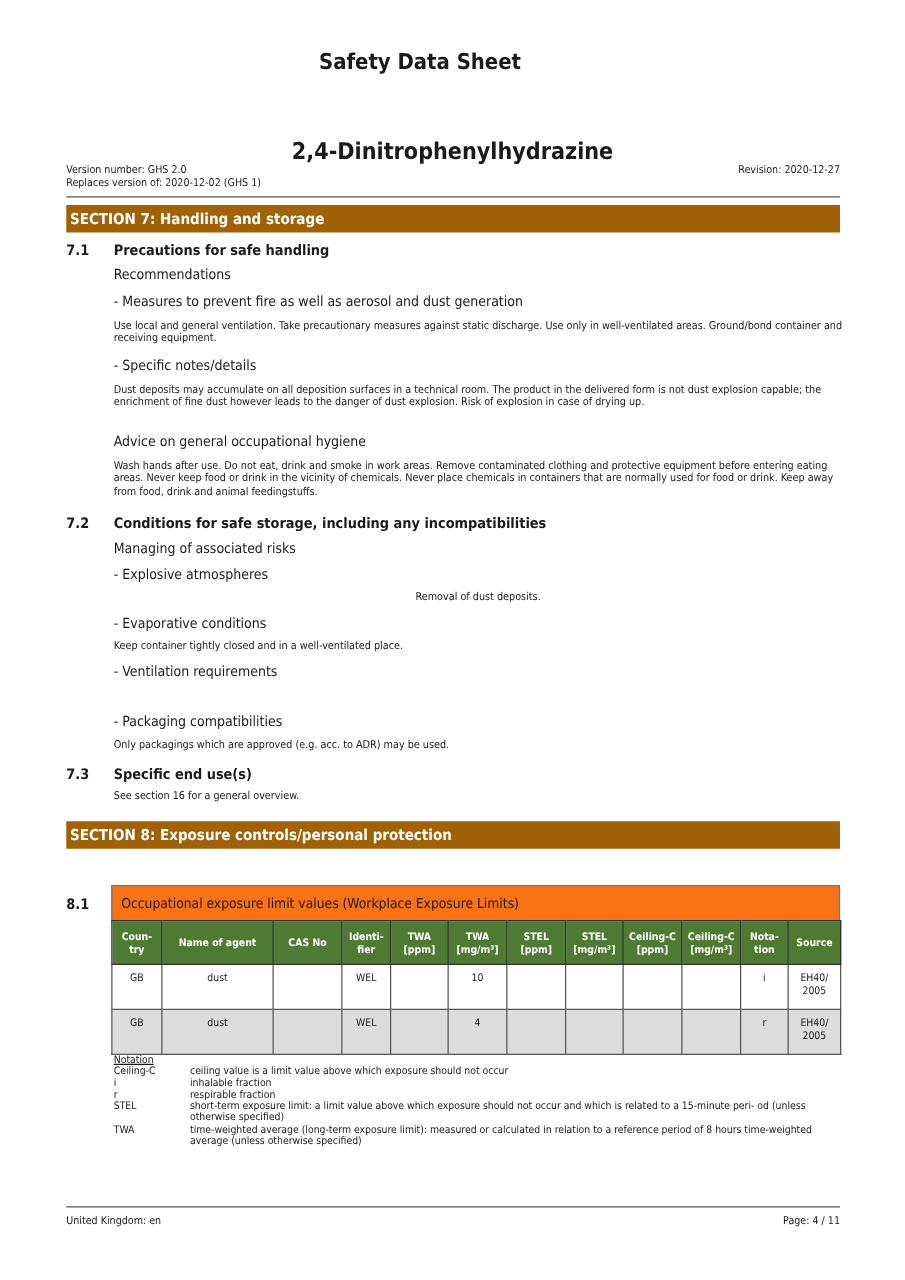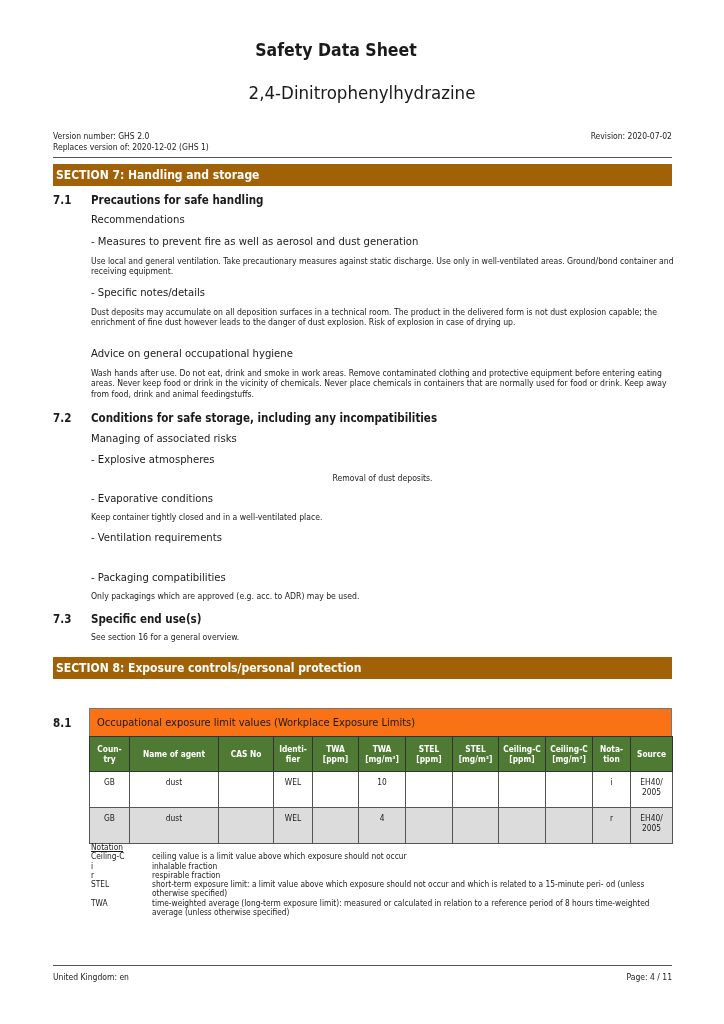--- a/index.html
+++ b/index.html
@@ -2,21 +2,21 @@
 <html><head>
 <meta charset="utf-8">
 <style>
   * { box-sizing: border-box; margin: 0; padding: 0; }
   html, body { width: 724px; height: 1024px; background: #ffffff; }
   body { position: relative; font-family: "DejaVu Sans Condensed", "DejaVu Sans", sans-serif; color: #1a1a1a; overflow: hidden; }
   .page { position: absolute; left: 0; top: 0; width: 724px; height: 1024px; }
 
   .doc-title { position: absolute; top: 40px; left: 0; width: 672px; text-align: center; font-size: 17.5px; font-weight: bold; }
   .doc-subtitle { position: absolute; top: 67px; left: 0; width: 724px; text-align: center; font-size: 8.5px; }
-  .product-name { position: absolute; top: 82px; left: 0; width: 724px; text-align: center; font-size: 18.5px; font-weight: normal; }
+  .product-name { position: absolute; top: 111px; left: 0; width: 724px; text-align: center; font-size: 18.5px; font-weight: bold; }
 
   .meta-left { position: absolute; top: 131px; left: 53px; font-size: 8.5px; line-height: 11px; }
   .meta-right { position: absolute; top: 131px; right: 52px; font-size: 8.5px; line-height: 11px; text-align: right; }
   .header-rule { position: absolute; top: 157px; left: 53px; width: 619px; height: 1px; background: #555; }
 
   .section-bar { position: absolute; left: 53px; width: 619px; height: 22px; background: #a16207; color: #fff; font-size: 12px; font-weight: bold; padding-left: 3px; line-height: 22px; }
 
   .sub-heading { position: absolute; left: 53px; font-size: 11.5px; font-weight: bold; }
   .sub-heading .num { display: inline-block; width: 38px; }
 
@@ -43,21 +43,21 @@
 
 <div class="page">
 
   <div class="doc-title">Safety Data Sheet</div>
   <div class="product-name">2,4-Dinitrophenylhydrazine</div>
 
   <div class="meta-left">
     <div>Version number: GHS 2.0</div>
     <div>Replaces version of: 2020-12-02 (GHS 1)</div>
   </div>
-  <div class="meta-right">Revision: 2020-07-02</div>
+  <div class="meta-right">Revision: 2020-12-27</div>
   <div class="header-rule"></div>
 
   <div class="section-bar" style="top:164px;">SECTION 7: Handling and storage</div>
 
   <div class="sub-heading" style="top:193px;">
     <span class="num">7.1</span><span>Precautions for safe handling</span>
   </div>
   <div class="h-plain" style="top:213px;">Recommendations</div>
   <div class="h-plain" style="top:235px;">- Measures to prevent fire as well as aerosol and dust generation</div>
   <div class="body-text" style="top:256px;">Use local and general ventilation.  Take precautionary measures against static discharge.  Use only in well-ventilated areas.  Ground/bond container and receiving equipment.</div>

